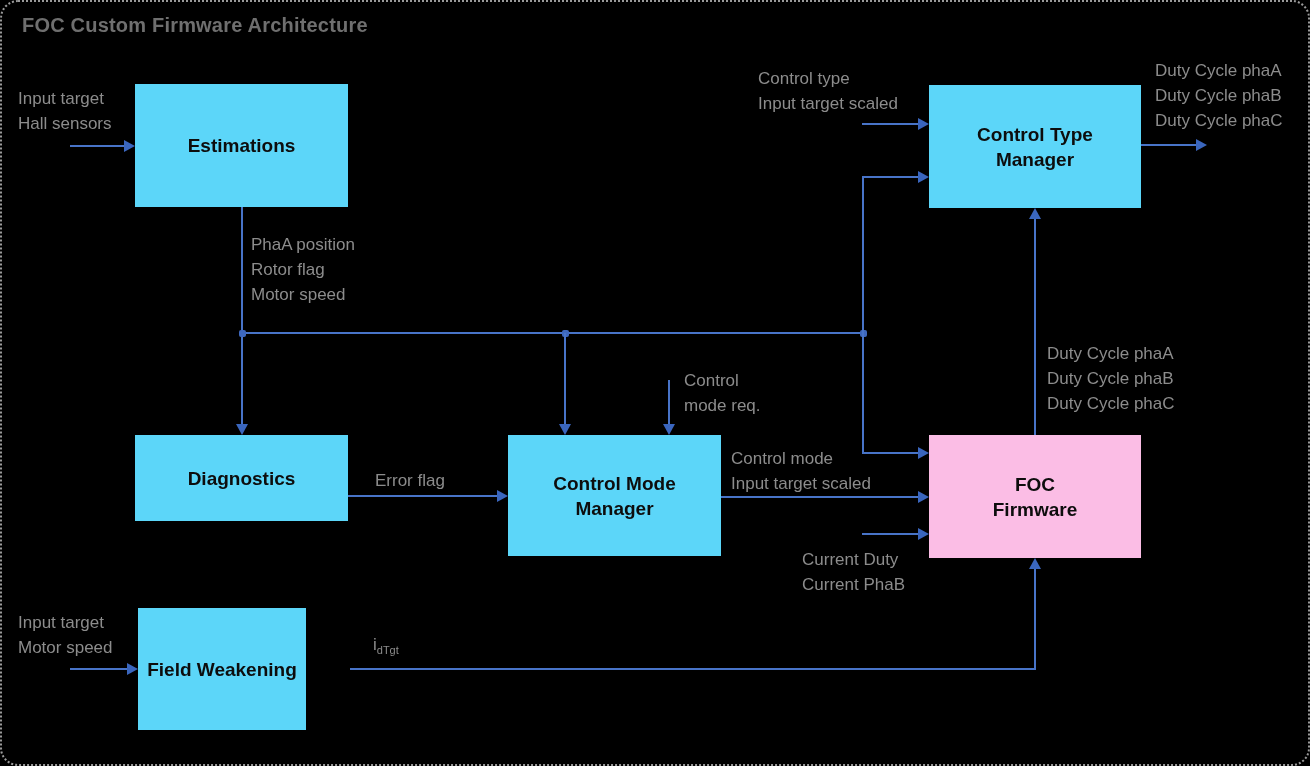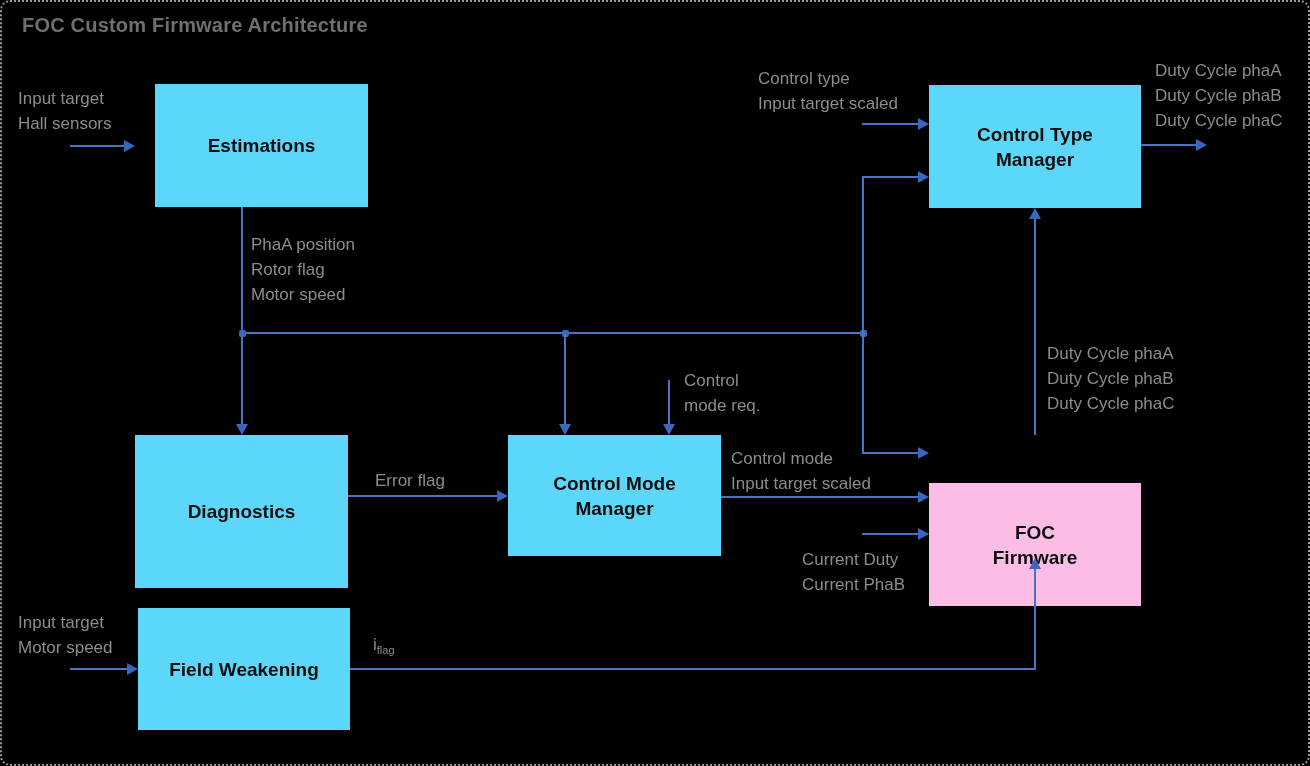--- a/index.html
+++ b/index.html
@@ -1,38 +1,38 @@
 <!DOCTYPE html>
 <html><head>
 <meta charset="utf-8">
 <style>
   html,body{margin:0;padding:0;background:#000;}
   .canvas{
     position:relative;
     width:1310px;height:766px;
     background:#000000;
-    border-radius:10px;
+    border-radius:18px;
     box-sizing:border-box;
     border:2px dotted #9a9a9a;
     overflow:hidden;
     font-family:"Liberation Sans", sans-serif;
   }
   .title{
     position:absolute;left:20px;top:12px;
     font-size:20px;font-weight:bold;color:#6F6F6F;
     letter-spacing:0.2px;
   }
   .box{
     position:absolute;
     display:flex;flex-direction:column;align-items:center;justify-content:center;
     color:#0d0d0d;font-weight:bold;font-size:19px;line-height:25px;
     text-align:center;
   }
   .box.cyan{background:#5CD6F9;}
-  .box.pink{background:#FBBDE5;margin-top:48px;}
+  .box.pink{background:#FBBDE5;}
   .lbl{
     position:absolute;
     color:#8C8C8C;font-size:17px;line-height:25px;white-space:nowrap;
   }
   .line{position:absolute;background:#4874C8;}
   .dot{
     position:absolute;width:7px;height:7px;background:#3E68BE;border-radius:2px;
   }
   .ah{position:absolute;width:0;height:0;}
   .ah.right{border-top:6px solid transparent;border-bottom:6px solid transparent;border-left:11px solid #3A66BE;}
@@ -40,44 +40,44 @@
   .ah.up{border-left:6px solid transparent;border-right:6px solid transparent;border-bottom:11px solid #3A66BE;}
   sub.idsub{font-size:11px;vertical-align:-4px;}
 </style>
 </head>
 <body>
 
 <div class="canvas">
 
   <div class="title">FOC Custom Firmware Architecture</div>
 
-  <div class="box cyan" style="left:133px;top:82px;width:213px;height:123px;margin-left:20px;">
+  <div class="box cyan" style="left:133px;top:82px;width:213px;height:123px;">
     <span>Estimations</span>
   </div>
 
   <div class="box cyan" style="left:927px;top:83px;width:212px;height:123px;">
     <span>Control Type</span>
     <span>Manager</span>
   </div>
 
-  <div class="box cyan" style="left:133px;top:433px;width:213px;height:153px;align-items:center;">
+  <div class="box cyan" style="left:133px;top:433px;width:213px;height:86px;align-items:center;">
     <span>Diagnostics</span>
   </div>
 
   <div class="box cyan" style="left:506px;top:433px;width:213px;height:121px;">
     <span>Control Mode</span>
     <span>Manager</span>
   </div>
 
   <div class="box pink" style="left:927px;top:433px;width:212px;height:123px;">
     <span>FOC</span>
     <span>Firmware</span>
   </div>
 
-  <div class="box cyan" style="left:136px;top:606px;width:212px;height:122px;">
+  <div class="box cyan" style="left:136px;top:606px;width:168px;height:122px;">
     <span>Field Weakening</span>
   </div>
 
   <div class="lbl" style="left:16px;top:84px;">
     <div>Input target</div>
     <div>Hall sensors</div>
   </div>
 
   <div class="lbl" style="left:249px;top:230px;">
     <div>PhaA position</div>
@@ -117,21 +117,21 @@
   <div class="lbl" style="left:800px;top:545px;">
     <div>Current Duty</div>
     <div>Current PhaB</div>
   </div>
 
   <div class="lbl" style="left:16px;top:608px;">
     <div>Input target</div>
     <div>Motor speed</div>
   </div>
 
-  <div class="lbl" style="left:371px;top:630px;"><span>i</span><sub class="idsub">flag</sub></div>
+  <div class="lbl" style="left:371px;top:630px;"><span>i</span><sub class="idsub">dTgt</sub></div>
 
   <div class="line" style="left:68px;top:143px;width:54px;height:2px;"></div>
   <div class="ah right" style="left:122px;top:138px;"></div>
 
   <div class="line" style="left:239px;top:205px;width:2px;height:217px;"></div>
   <div class="ah down" style="left:234px;top:422px;"></div>
 
   <div class="line" style="left:239px;top:330px;width:623px;height:2px;"></div>
   <div class="dot" style="left:237px;top:328px;"></div>
   <div class="dot" style="left:560px;top:328px;"></div>

